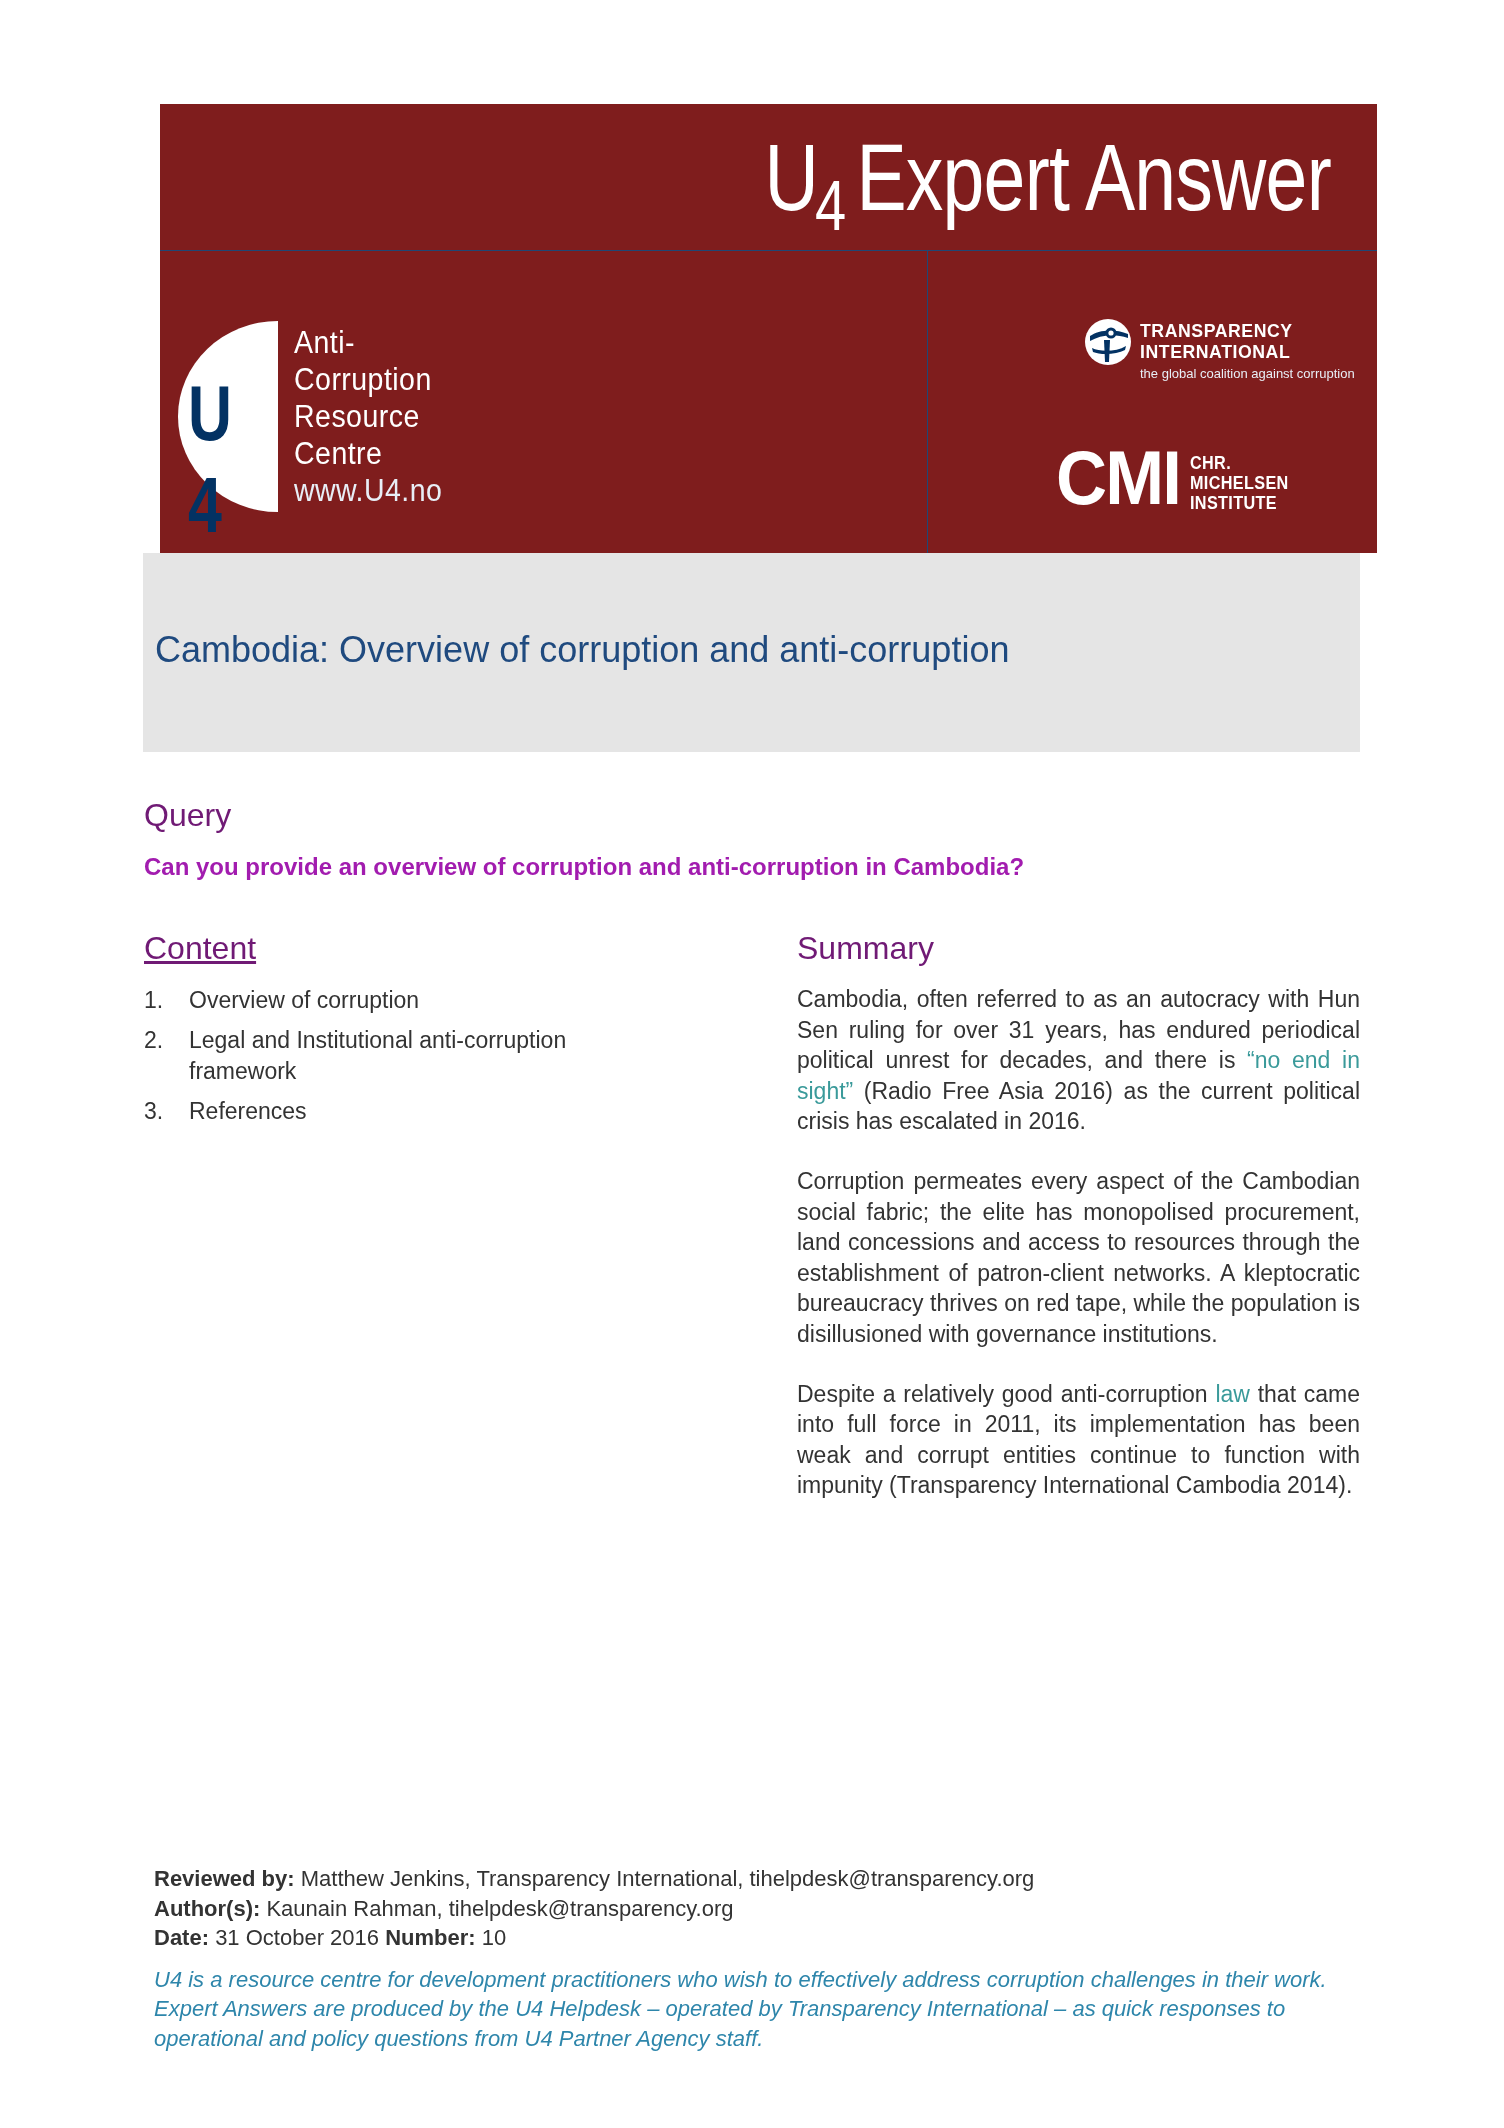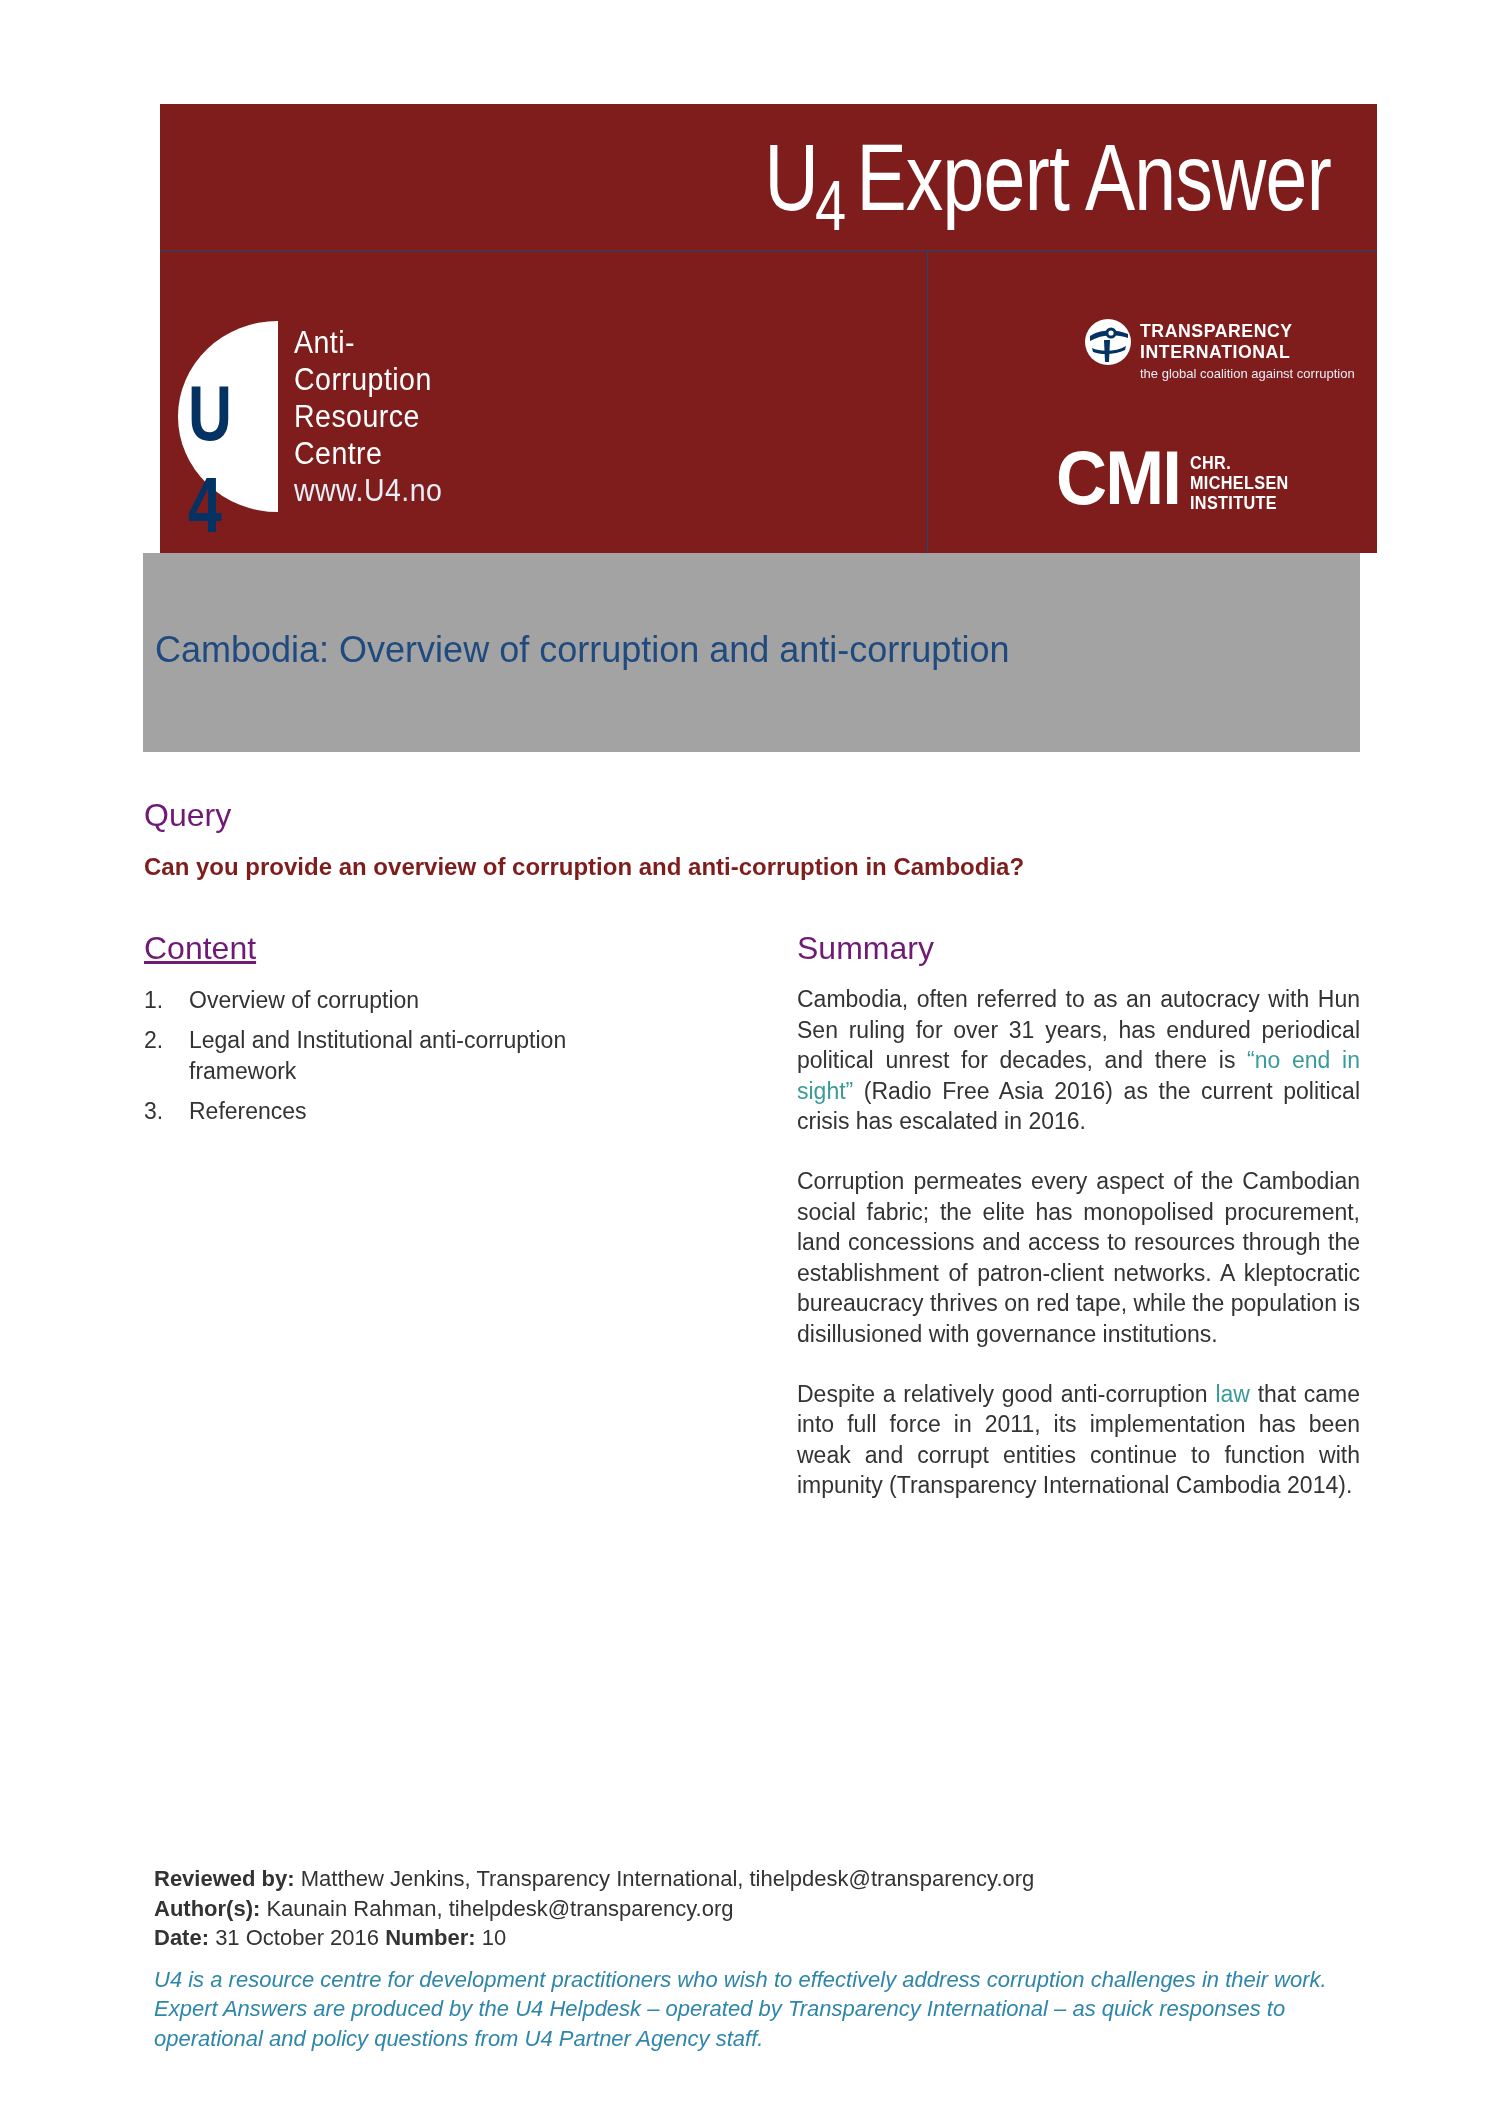--- a/index.html
+++ b/index.html
@@ -35,27 +35,27 @@
   #ti-tag { position:absolute; left:56px; top:50px; font-size:13px; line-height:14px; white-space:nowrap; color:#e8eef6; }
 
   
   #cmi-logo { left:1056px; top:448px; width:260px; height:64px; color:#ffffff; }
   #cmi-mark { position:absolute; left:0; top:-6px; font-weight:bold; font-size:76px; line-height:72px;
       letter-spacing:-2px; transform:scaleX(0.93); transform-origin:left top; }
   #cmi-name { position:absolute; left:134px; top:5px; font-weight:bold; font-size:18px; line-height:20px;
       white-space:nowrap; letter-spacing:0.4px; transform:scaleX(0.9); transform-origin:left top; }
 
   
-  #title-band { left:143px; top:553px; width:1217px; height:199px; background:#a3a3a3; }
+  #title-band { left:143px; top:553px; width:1217px; height:199px; background:#e5e5e5; }
   #doc-title { position:absolute; left:12px; top:75px; font-size:36px; line-height:44px; color:#1f4a7f; white-space:nowrap; }
 
   
   .h2 { font-size:32px; line-height:40px; color:#701a75; white-space:nowrap; }
   #query-heading { left:144px; top:795px; }
-  #query-text { left:144px; top:852px; font-size:24px; line-height:30px; font-weight:bold; color:#7f1d1d; white-space:nowrap; }
+  #query-text { left:144px; top:852px; font-size:24px; line-height:30px; font-weight:bold; color:#a21caf; white-space:nowrap; }
   #content-heading { left:144px; top:928px;text-decoration:underline; }
   #summary-heading { left:797px; top:928px; }
 
   
   #content-list { left:144px; top:985px; width:500px; margin:0; padding:0; list-style:none; font-size:23px; line-height:31px; color:#333333; }
   #content-list li { display:flex; margin-bottom:9px; }
   #content-list .num { width:45px; flex:none; }
   #content-list .txt { flex:1; }
 
   

